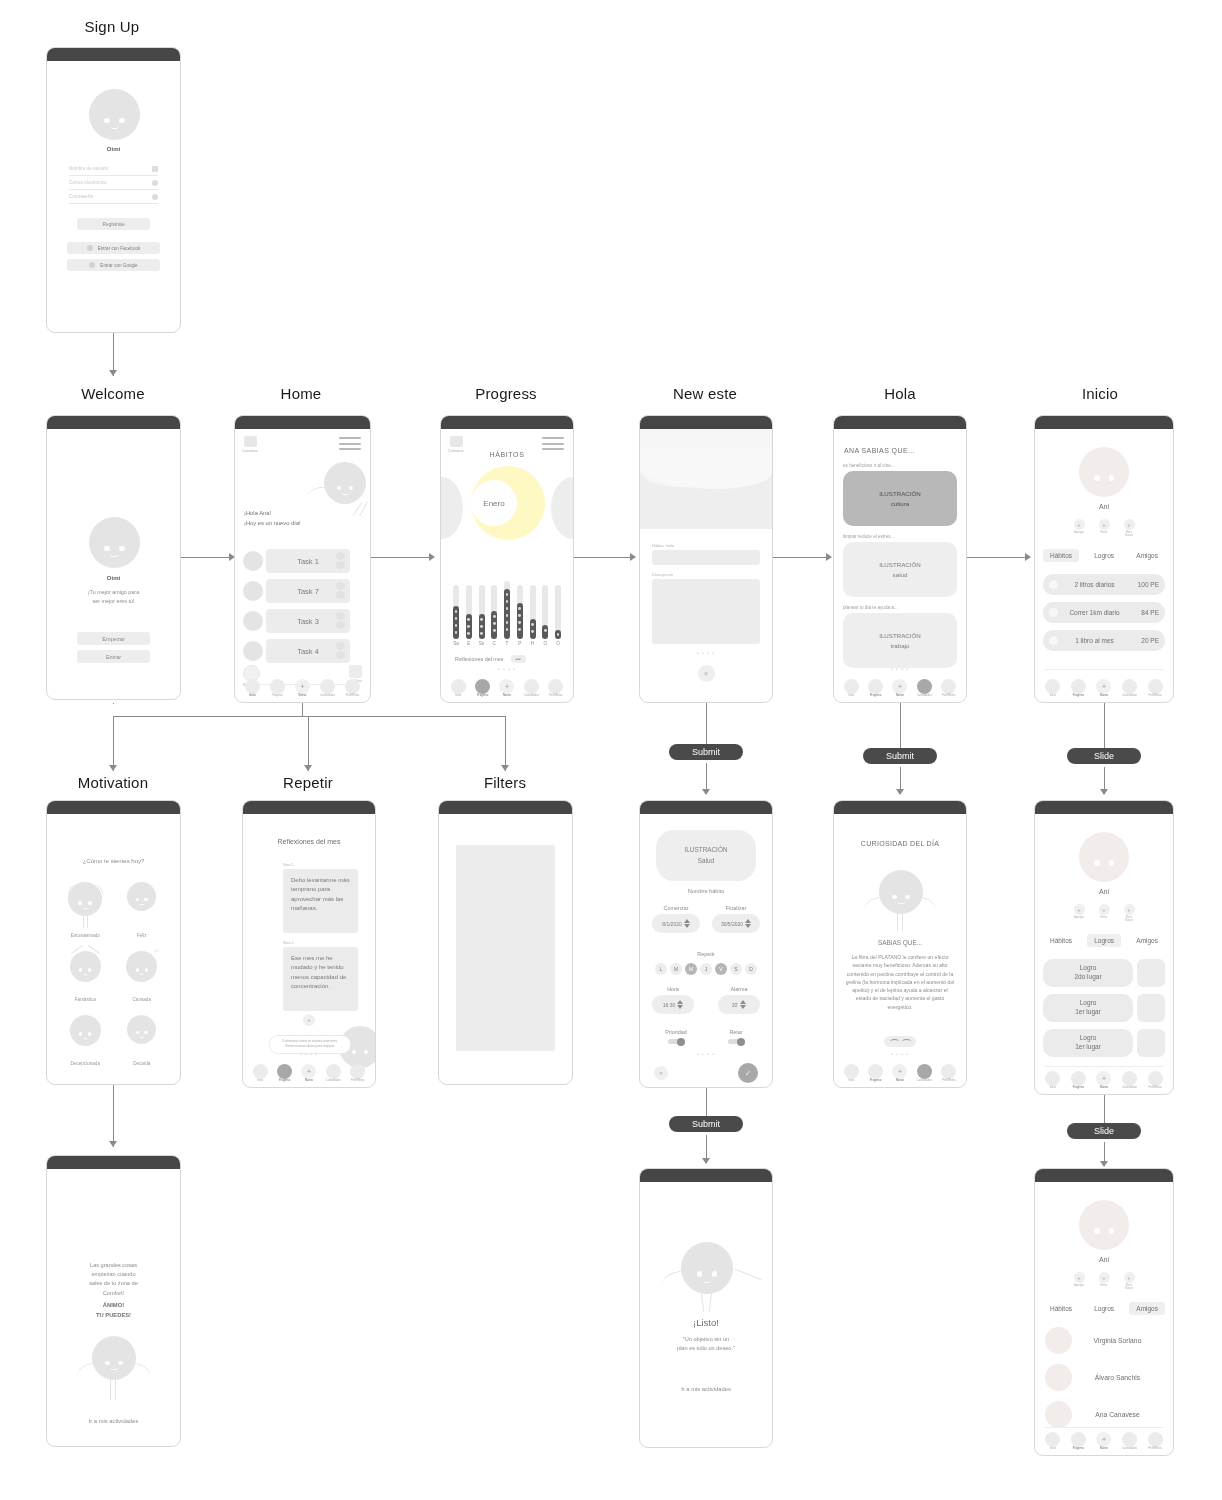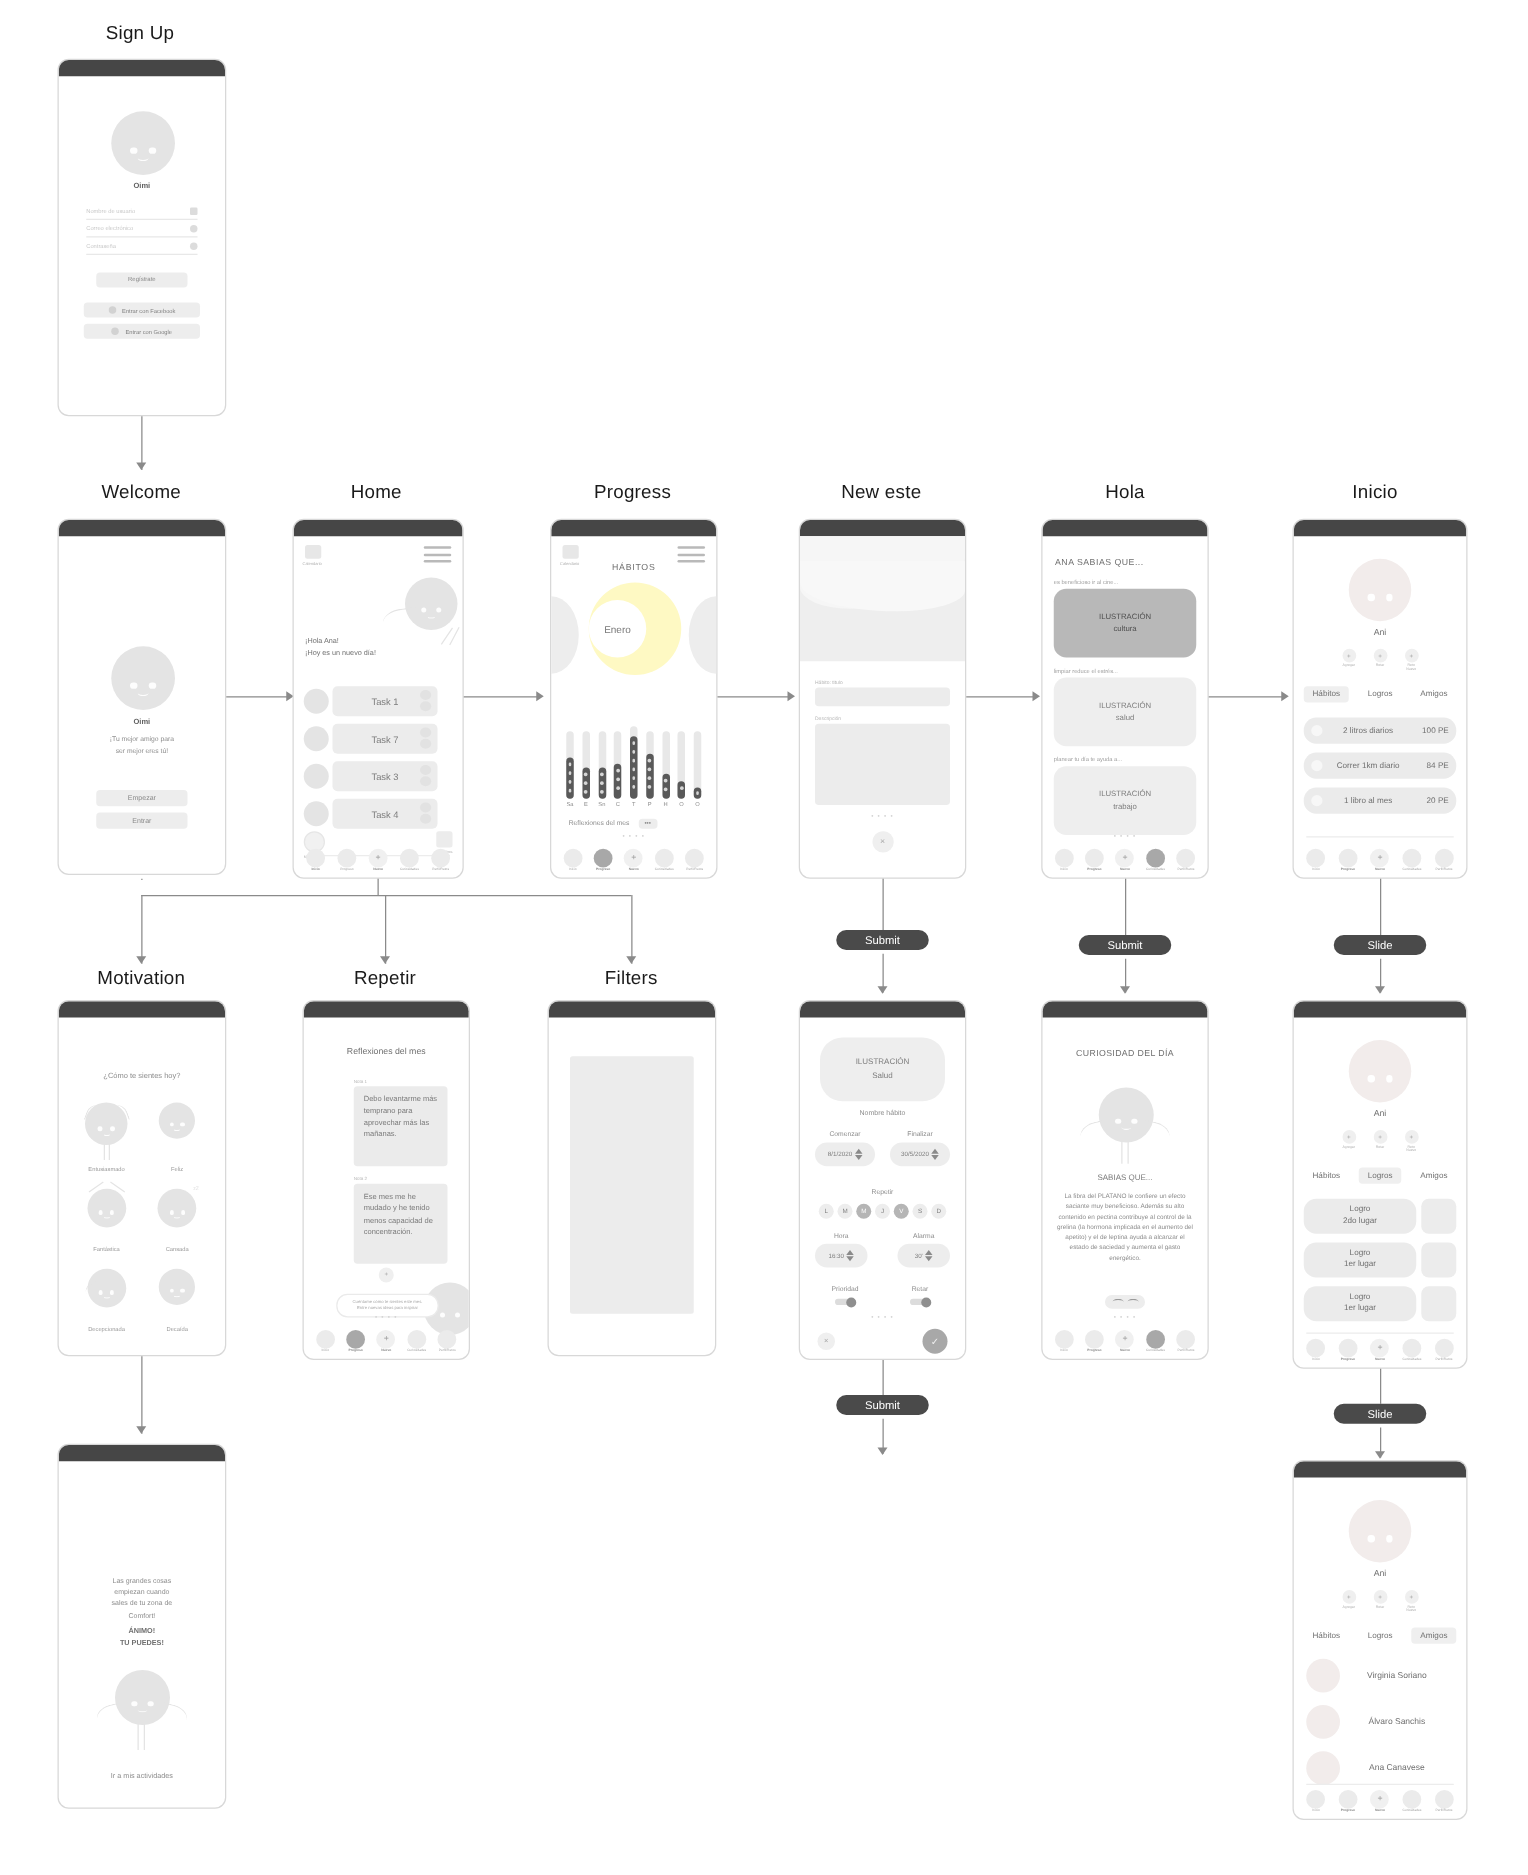--- a/index.html
+++ b/index.html
@@ -1114,20 +1114,39 @@
       </div>
       <div style="position:absolute; left:30px; top:195px; width:22px; height:16px; border-top:1.3px solid #e4e4e4; border-radius:60% 0 0 0; transform:rotate(-14deg);"></div>
       <div style="position:absolute; right:30px; top:195px; width:22px; height:16px; border-top:1.3px solid #e4e4e4; border-radius:0 60% 0 0; transform:rotate(14deg);"></div>
       <div style="position:absolute; left:63px; top:209px; width:1.4px; height:22px; background:#e4e4e4;"></div>
       <div style="position:absolute; left:68px; top:209px; width:1.4px; height:22px; background:#e4e4e4;"></div>
 
       <div style="position:absolute; left:0; right:0; top:249px; text-align:center; font-size:5.8px; color:#8d8d8d;">Ir a mis actividades</div>
     </div>
   </div>
 
+  <div class="phone" style="left:639px; top:1168px; width:134px; height:280px;">
+    <div class="statusbar"></div>
+    <div class="sc">
+      <div class="face" style="position:absolute; left:41px; top:60px; width:52px; height:52px;">
+        <div class="mouth"></div>
+      </div>
+      <div style="position:absolute; left:22px; top:90px; width:26px; height:18px; border-top:1.3px solid #e4e4e4; border-radius:60% 0 0 0; transform:rotate(-12deg);"></div>
+      <div style="position:absolute; right:10px; top:92px; width:28px; height:1.4px; background:#e4e4e4; transform:rotate(22deg);"></div>
+      <div style="position:absolute; left:62px; top:110px; width:1.4px; height:20px; background:#e4e4e4; transform:rotate(-8deg);"></div>
+      <div style="position:absolute; left:70px; top:110px; width:1.4px; height:20px; background:#e4e4e4; transform:rotate(8deg);"></div>
+
+      <div style="position:absolute; left:0; right:0; top:135px; text-align:center; font-size:9.5px; color:#6f6f6f;">¡Listo!</div>
+      <div style="position:absolute; left:14px; right:14px; top:153px; text-align:center; font-size:5.6px; color:#8d8d8d; line-height:1.65;">
+        <div>"Un objetivo sin un</div>
+        <div>plan es sólo un deseo."</div>
+      </div>
+      <div style="position:absolute; left:0; right:0; top:204px; text-align:center; font-size:5.8px; color:#8d8d8d;">Ir a mis actividades</div>
+    </div>
+  </div>
 
   <div class="phone" style="left:1034px; top:1168px; width:140px; height:288px;">
     <div class="statusbar"></div>
     <div class="sc">
       <div class="face face-pink" style="position:absolute; left:44px; top:18px; width:50px; height:50px;"></div>
       <div style="position:absolute; left:0; right:0; top:74px; text-align:center; font-size:7px; color:#6f6f6f;">Ani</div>
 
       <div class="act-row" style="position:absolute; left:0; right:0; top:90px;">
         <div class="act">
           <div class="act-c">+</div>

